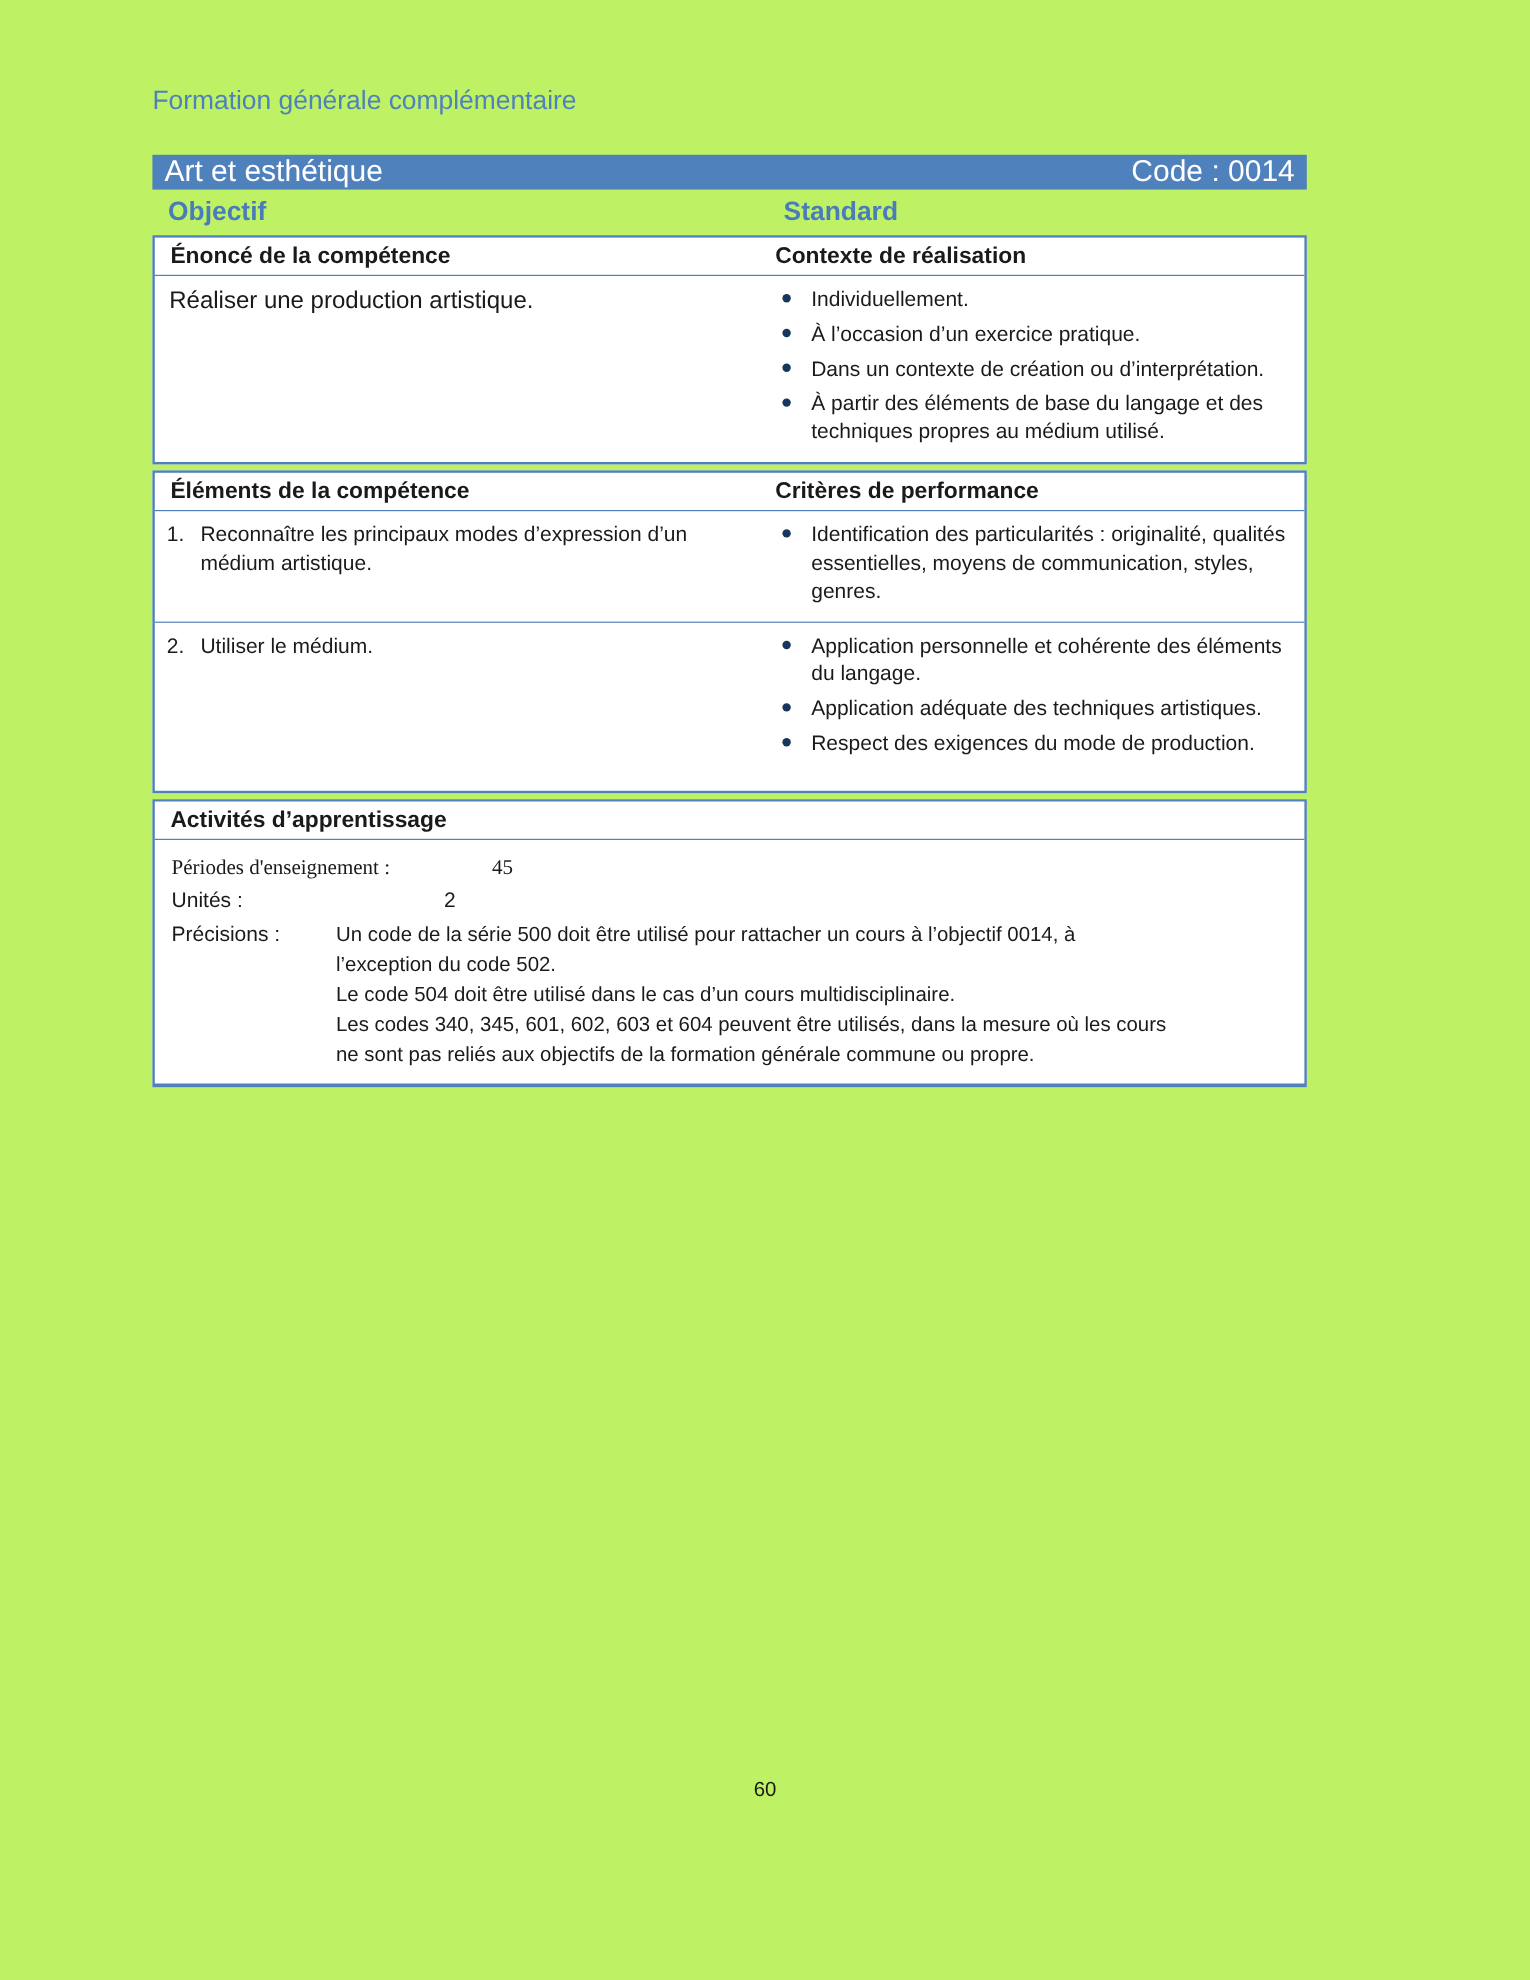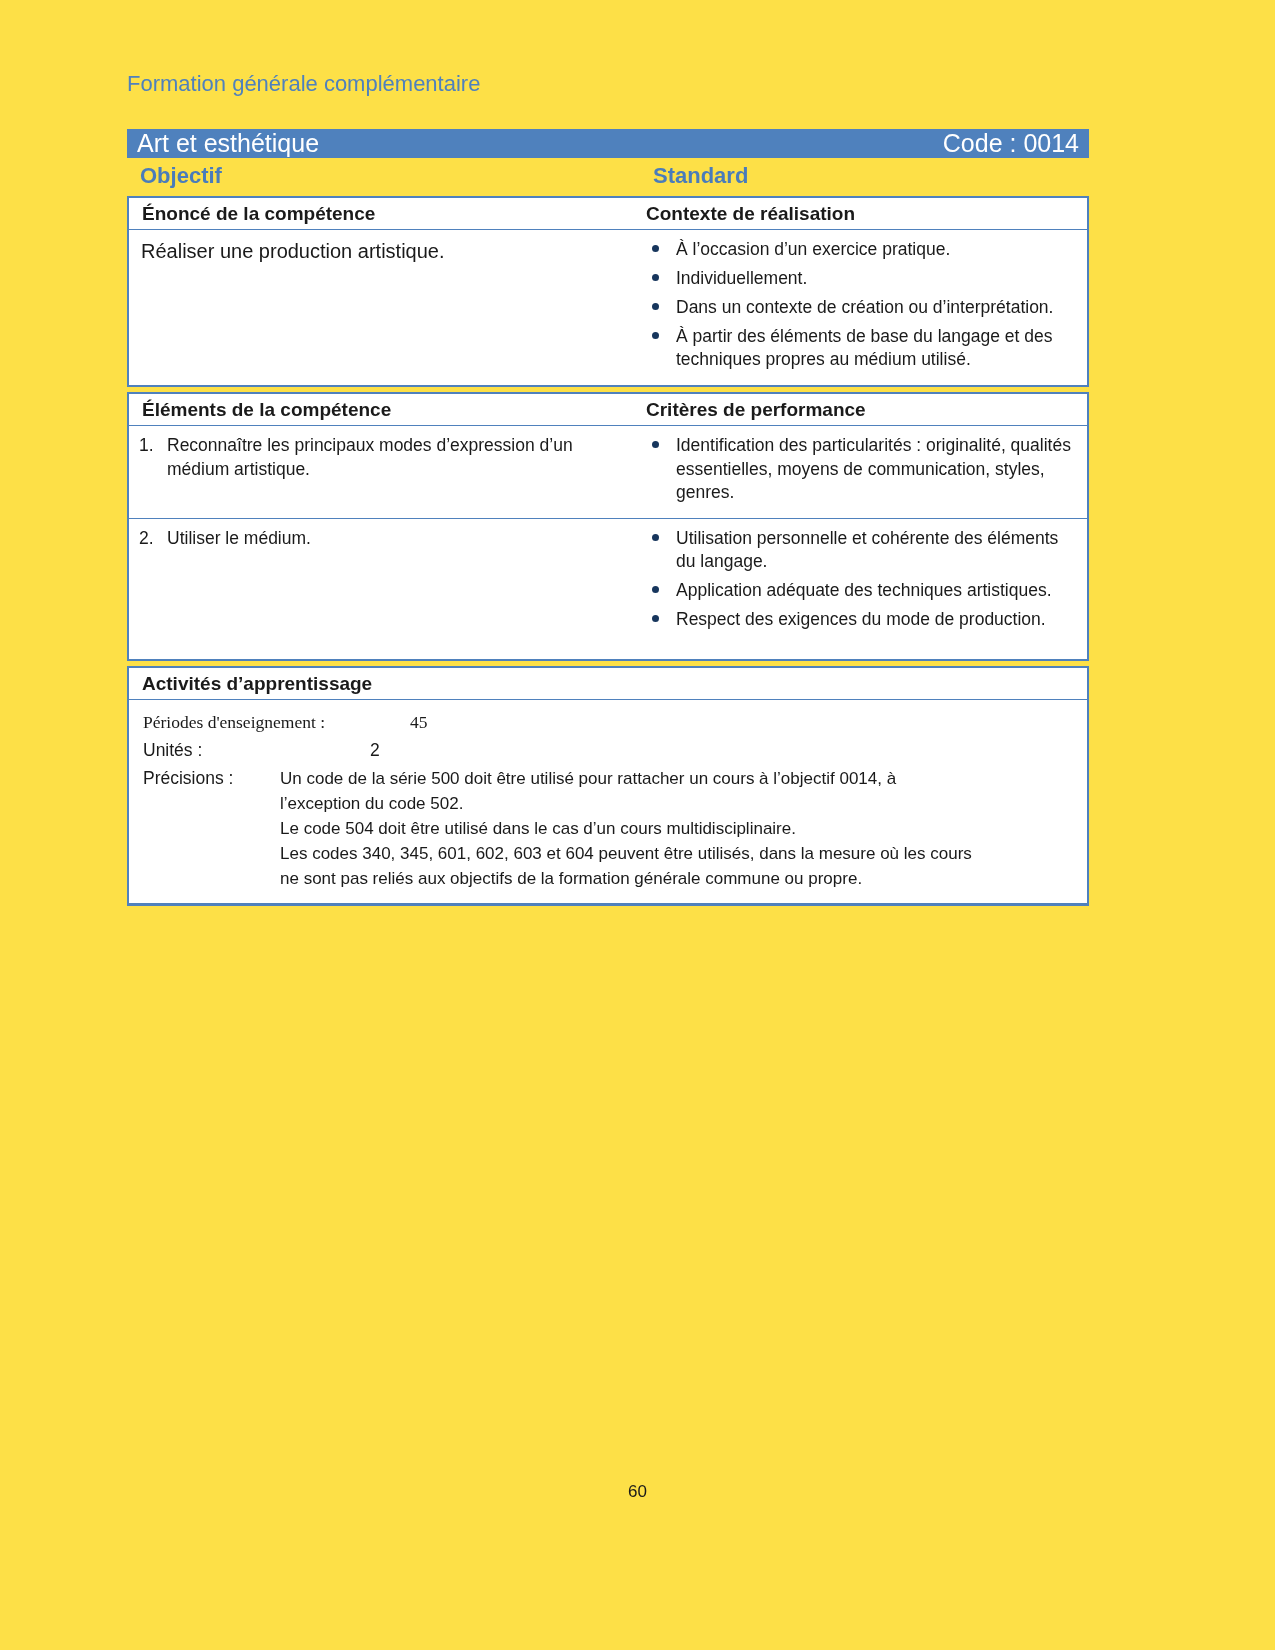--- a/index.html
+++ b/index.html
@@ -1,17 +1,17 @@
 <!DOCTYPE html>
 <html><head>
 <meta charset="utf-8">
 <style>
   html,body{margin:0;padding:0;background:#ffffff;}
   .page{
-    position:relative;width:1275px;height:1650px;background:#fde047;
+    position:relative;width:1275px;height:1650px;background:#bef264;
     font-family:"Liberation Sans",sans-serif;color:#1a1a1a;overflow:hidden;
   }
   .content{position:absolute;left:127px;top:71px;width:962px;}
 
   .doc-title{font-size:22px;color:#4f81bd;margin:0 0 32px 0;font-weight:normal;}
 
   .banner{
     height:29px;background:#4f81bd;color:#ffffff;font-size:25px;
     display:flex;justify-content:space-between;align-items:center;
     padding:0 10px;box-sizing:border-box;
@@ -78,25 +78,25 @@
     <div class="tbox">
       <div class="row2 t-head">
         <div class="cell">Énoncé de la compétence</div>
         <div class="cell r">Contexte de réalisation</div>
       </div>
       <div class="row2 t1-body">
         <div class="body-l">Réaliser une production artistique.</div>
         <ul class="bullets">
             <li>
             <span class="dot"></span>
-            <span>À l’occasion d’un exercice pratique.</span>
+            <span>Individuellement.</span>
           </li>
             <li>
             <span class="dot"></span>
-            <span>Individuellement.</span>
+            <span>À l’occasion d’un exercice pratique.</span>
           </li>
             <li>
             <span class="dot"></span>
             <span>Dans un contexte de création ou d’interprétation.</span>
           </li>
             <li>
             <span class="dot"></span>
             <span>À partir des éléments de base du langage et des techniques propres au médium utilisé.</span>
           </li>
           </ul>
@@ -123,21 +123,21 @@
       </div>
 
       <div class="row2 el-row tall">
         <div class="el-left">
           <span class="el-num">2.</span>
           <span>Utiliser le médium.</span>
         </div>
         <ul class="bullets">
             <li>
             <span class="dot"></span>
-            <span>Utilisation personnelle et cohérente des éléments du langage.</span>
+            <span>Application personnelle et cohérente des éléments du langage.</span>
           </li>
             <li>
             <span class="dot"></span>
             <span>Application adéquate des techniques artistiques.</span>
           </li>
             <li>
             <span class="dot"></span>
             <span>Respect des exigences du mode de production.</span>
           </li>
           </ul>

